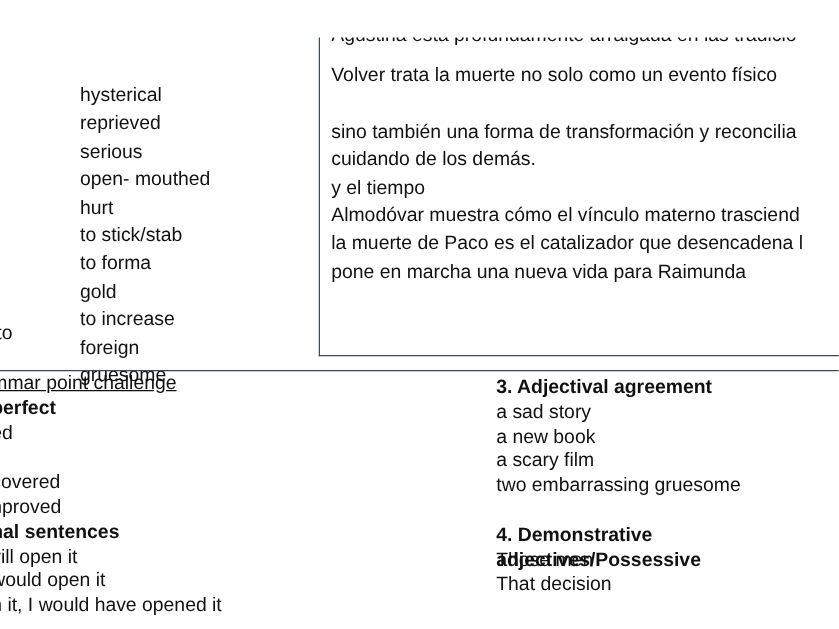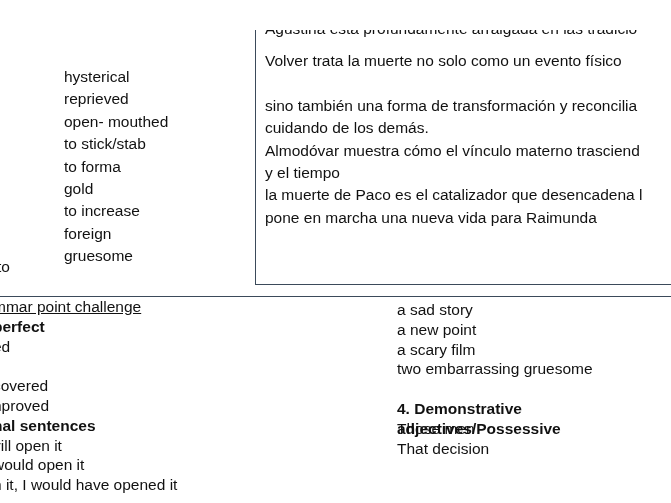--- a/index.html
+++ b/index.html
@@ -84,42 +84,44 @@
 </head>
 <body>
 
 <div class="cut-top">
   <span>…</span>
 </div>
 
 <div class="vocab-col">
   <div class="line">hysterical</div>
   <div class="line">reprieved</div>
+  <div class="line">serious</div>
   <div class="line">open- mouthed</div>
+  <div class="line">hurt</div>
   <div class="line">to stick/stab</div>
   <div class="line">to forma</div>
   <div class="line">gold</div>
   <div class="line">to increase</div>
   <div class="line">foreign</div>
   <div class="line">gruesome</div>
 </div>
 
 <div class="abs line" style="left:-3px; top:256px;">to</div>
 
 <div class="text-box">
   <div class="box-cut">
     <span>Agustina está profundamente arraigada en las tradicio</span>
   </div>
   <div class="box-body">
     <div class="line">Volver trata la muerte no solo como un evento físico</div>
     <div class="line blank"></div>
     <div class="line">sino también una forma de transformación y reconcilia</div>
     <div class="line">cuidando de los demás.</div>
+    <div class="line">y el tiempo</div>
     <div class="line">Almodóvar muestra cómo el vínculo materno trasciend</div>
-    <div class="line">y el tiempo</div>
     <div class="line">la muerte de Paco es el catalizador que desencadena l</div>
     <div class="line">pone en marcha una nueva vida para Raimunda</div>
   </div>
 </div>
 
 <div class="hr-rule"></div>
 
 <div class="grammar-left">
   <div class="l-line underline">mmar point challenge</div>
   <div class="l-line bold">perfect</div>
@@ -127,21 +129,22 @@
   <div class="l-blank"></div>
   <div class="l-line">covered</div>
   <div class="l-line">nproved</div>
   <div class="l-line bold">nal sentences</div>
   <div class="l-line">vill open it</div>
   <div class="l-line">would open it</div>
   <div class="l-line">n it, I would have opened it</div>
 </div>
 
 <div class="grammar-right">
+  <div class="r-line bold">3. Adjectival agreement</div>
   <div class="r-line">a sad story</div>
-  <div class="r-line">a new point</div>
+  <div class="r-line">a new book</div>
   <div class="r-line">a scary film</div>
   <div class="r-line">two embarrassing gruesome</div>
   <div class="r-blank"></div>
   <div class="r-line bold">4. Demonstrative adjectives/Possessive</div>
   <div class="r-line">Those men</div>
   <div class="r-line">That decision</div>
 </div>
 
 </body></html>

